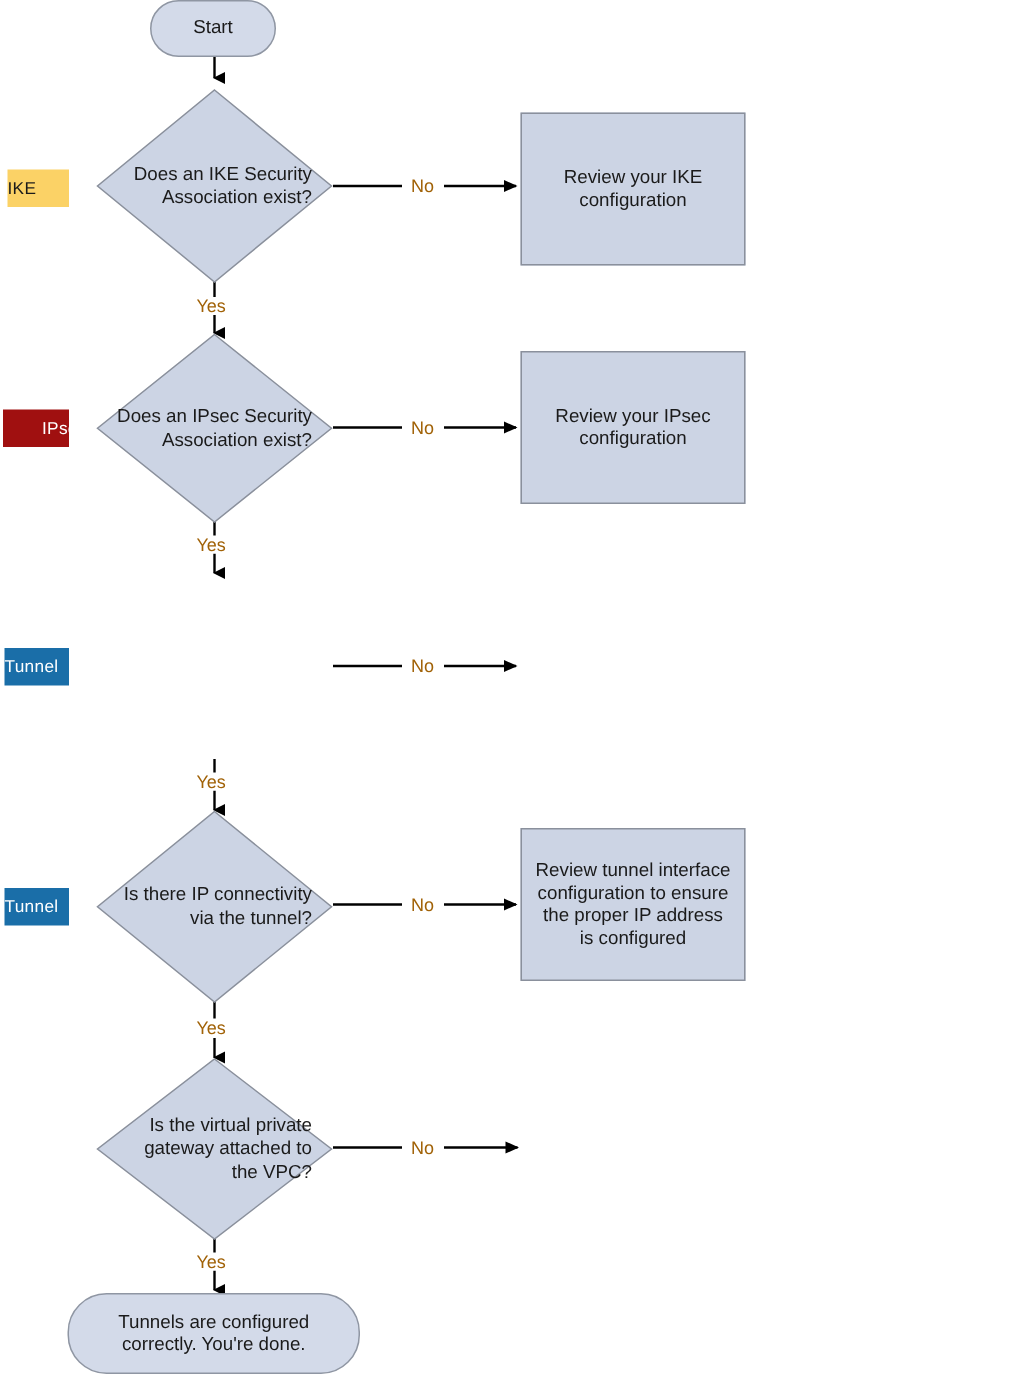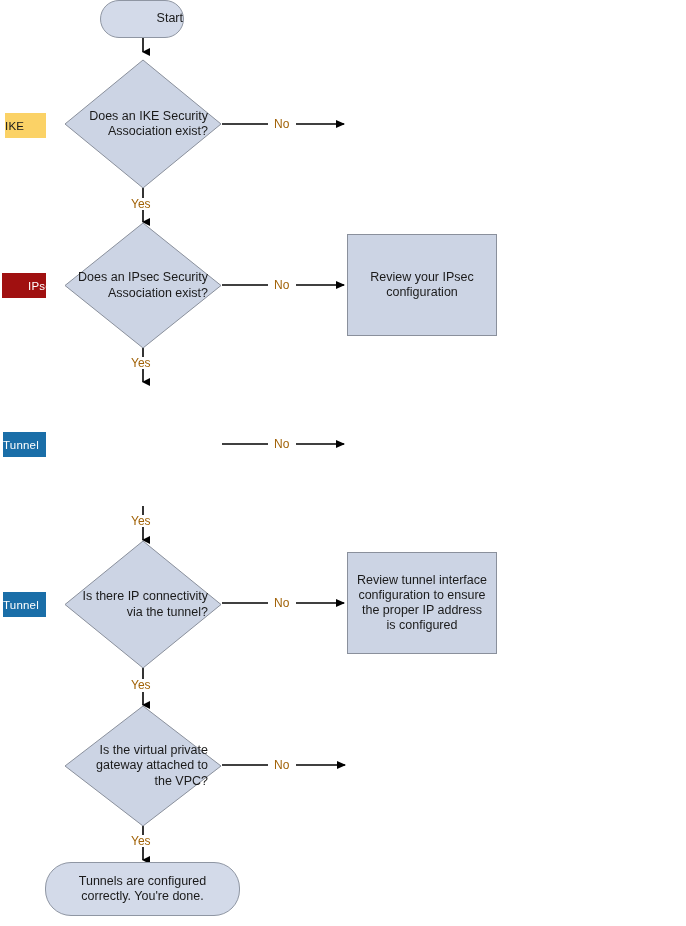--- a/index.html
+++ b/index.html
@@ -33,21 +33,20 @@
     justify-content: center;
     text-align: center;
     color: #1a1a1a;
     line-height: 1.22;
   }
   .terminator {
     background: #d3dae9;
     border: 1px solid #8f96a3;
     border-radius: 26px;
     font-size: 12.5px;
-    justify-content: flex-end;
   }
   .process {
     background: #ccd4e4;
     border: 1px solid #8a909c;
     font-size: 12.5px;
     padding: 4px 8px;
   }
   .diamond-wrap {
     position: absolute;
   }
@@ -150,20 +149,23 @@
 
   <div class="diamond-wrap" style="left:64px; top:59px; width:158px; height:130px;">
     <svg width="158" height="130" viewBox="0 0 158 130">
       <polygon points="79,1 157,65 79,129 1,65" fill="#ccd4e4" stroke="#8a909c" stroke-width="1"></polygon>
     </svg>
     <div class="diamond-label">Does an IKE Security Association exist?</div>
   </div>
   <div class="badge ike" style="left:5px; top:113px; width:41px; height:25px; background:#fbd266;">
     <span>IKE</span>
   </div>
+  <div class="node process" style="left:347px; top:75px; width:150px; height:102px;">
+    <span>Review your IKE configuration</span>
+  </div>
   <div class="edge-label" style="left:272px; top:118px;">No</div>
   <div class="edge-label" style="left:129px; top:198px;">Yes</div>
 
   <div class="diamond-wrap" style="left:64px; top:222px; width:158px; height:127px;">
     <svg width="158" height="127" viewBox="0 0 158 127">
       <polygon points="79,1 157,63.5 79,126 1,63.5" fill="#ccd4e4" stroke="#8a909c" stroke-width="1"></polygon>
     </svg>
     <div class="diamond-label">Does an IPsec Security Association exist?</div>
   </div>
   <div class="badge ipsec" style="left:2px; top:273px; width:44px; height:25px; background:#a01010;padding-left:26px;">

